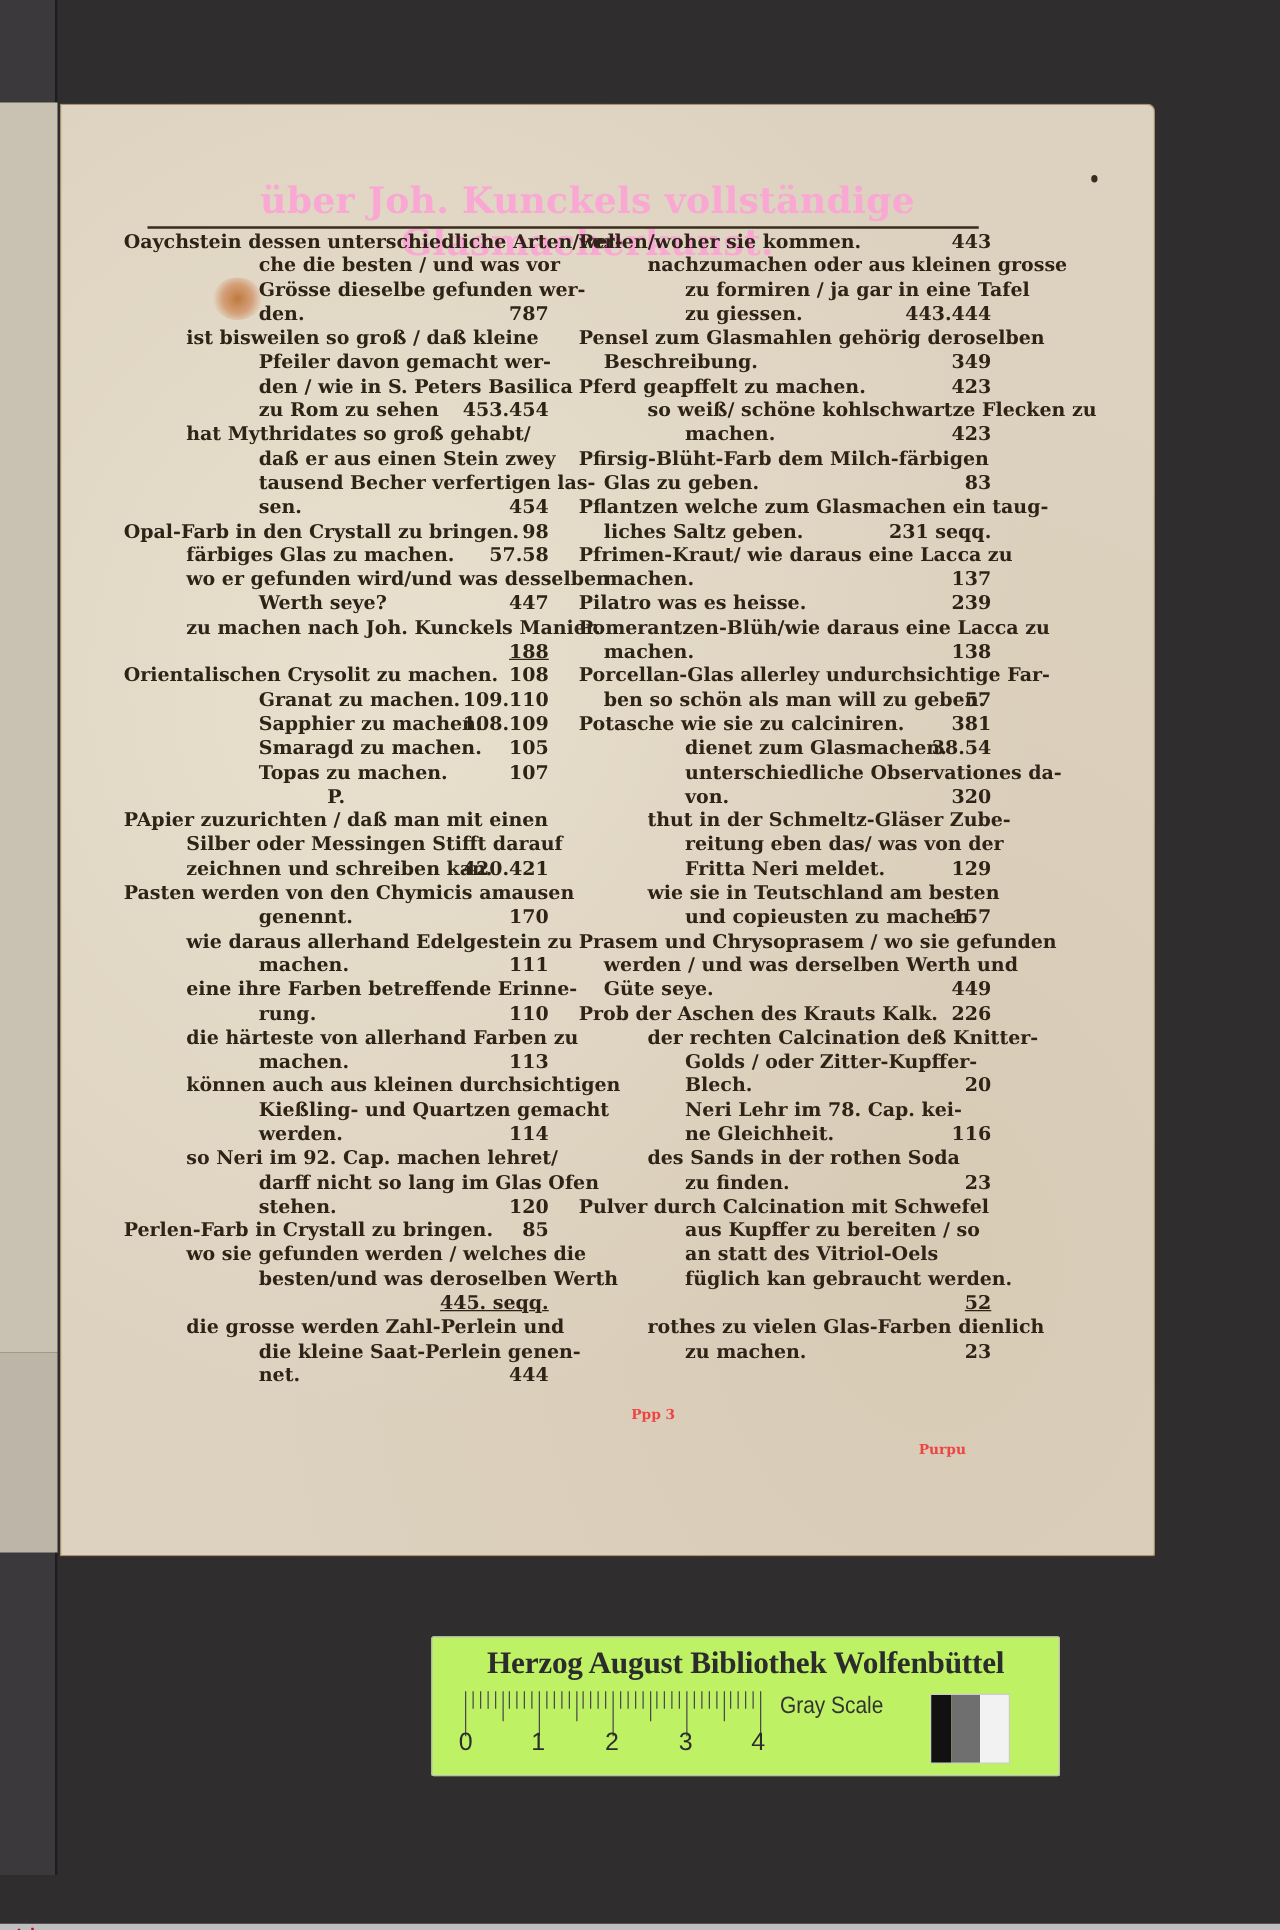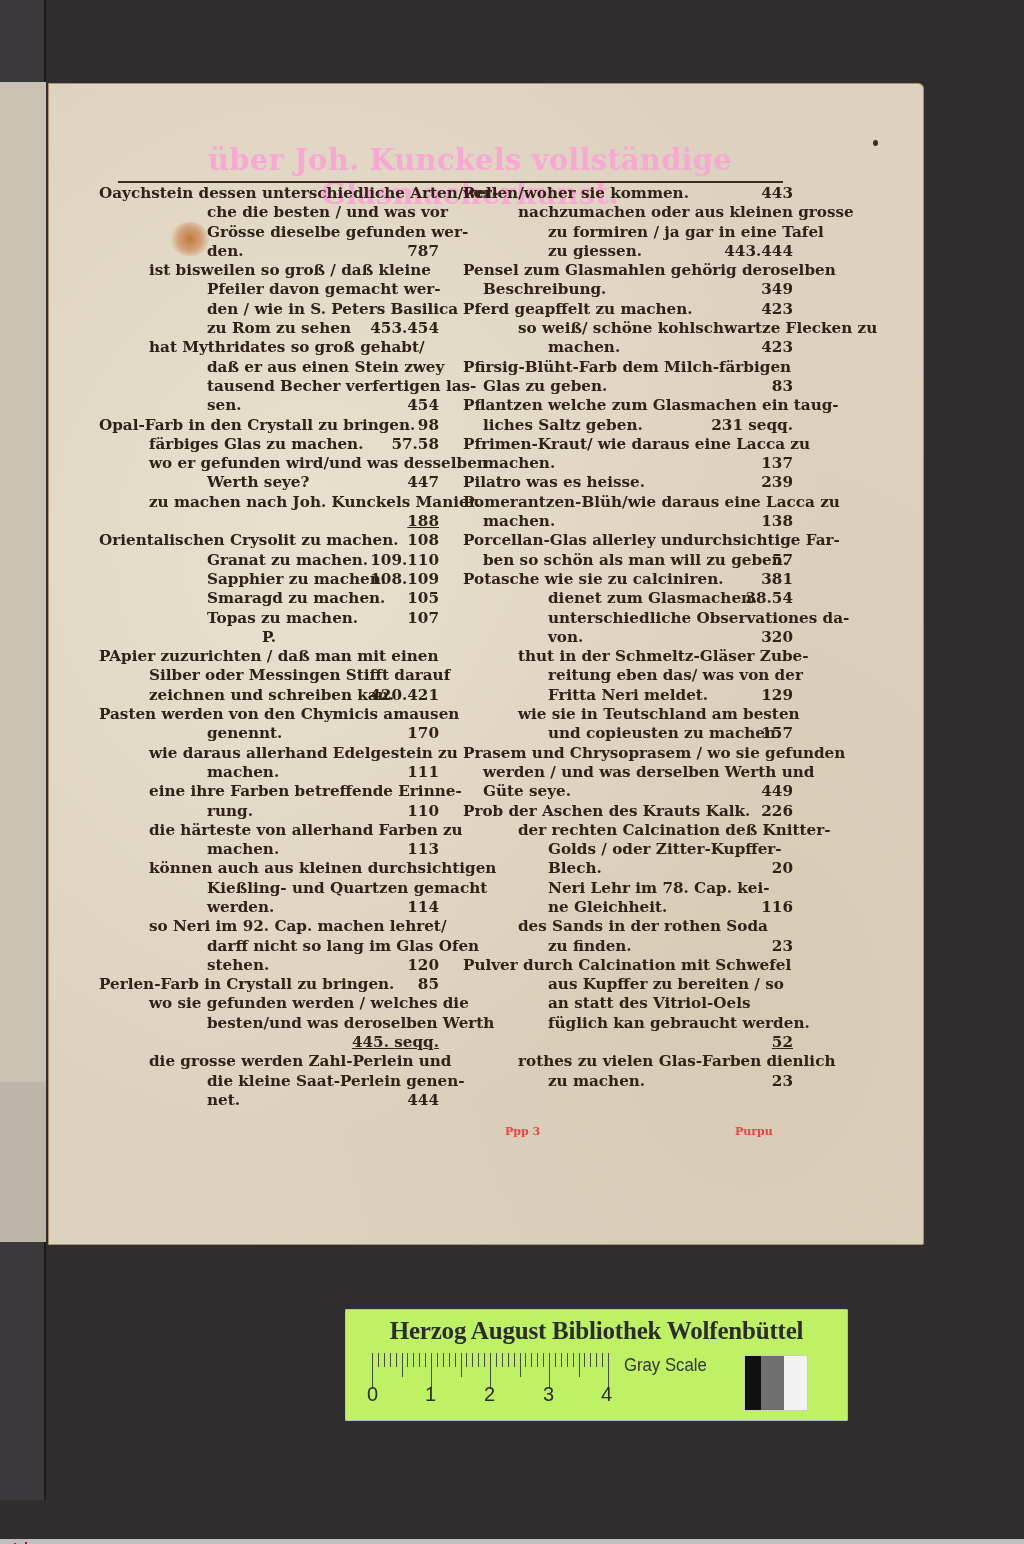--- a/index.html
+++ b/index.html
@@ -65,21 +65,21 @@
   .ind3 { padding-left: 50px; }
   .indR2 { padding-left: 55px; }
   .indR3 { padding-left: 85px; }
   .indR1 { padding-left: 20px; }
   .letter-heading { text-align: center; }
   .catch {
     position: absolute; top: 1125px; font-weight: bold;
     font-family: "DejaVu Serif", serif; font-size: 11px; color: #ef4444;
   }
   .signature { left: 505px; }
-  .catchword { left: 735px; }
+  .catchword { left: 735px; margin-top: 28px; }
   .dot-mark {
     position: absolute; left: 873px; top: 140px; width: 5px; height: 6px;
     border-radius: 50%; background: #3a2d1d;
   }
 
   .color-card {
     position: absolute; left: 345px; top: 1309px; width: 503px; height: 112px;
     background: #bef264; border-radius: 2px;
     box-shadow: 0 0 0 1px #bbb inset;
   }

